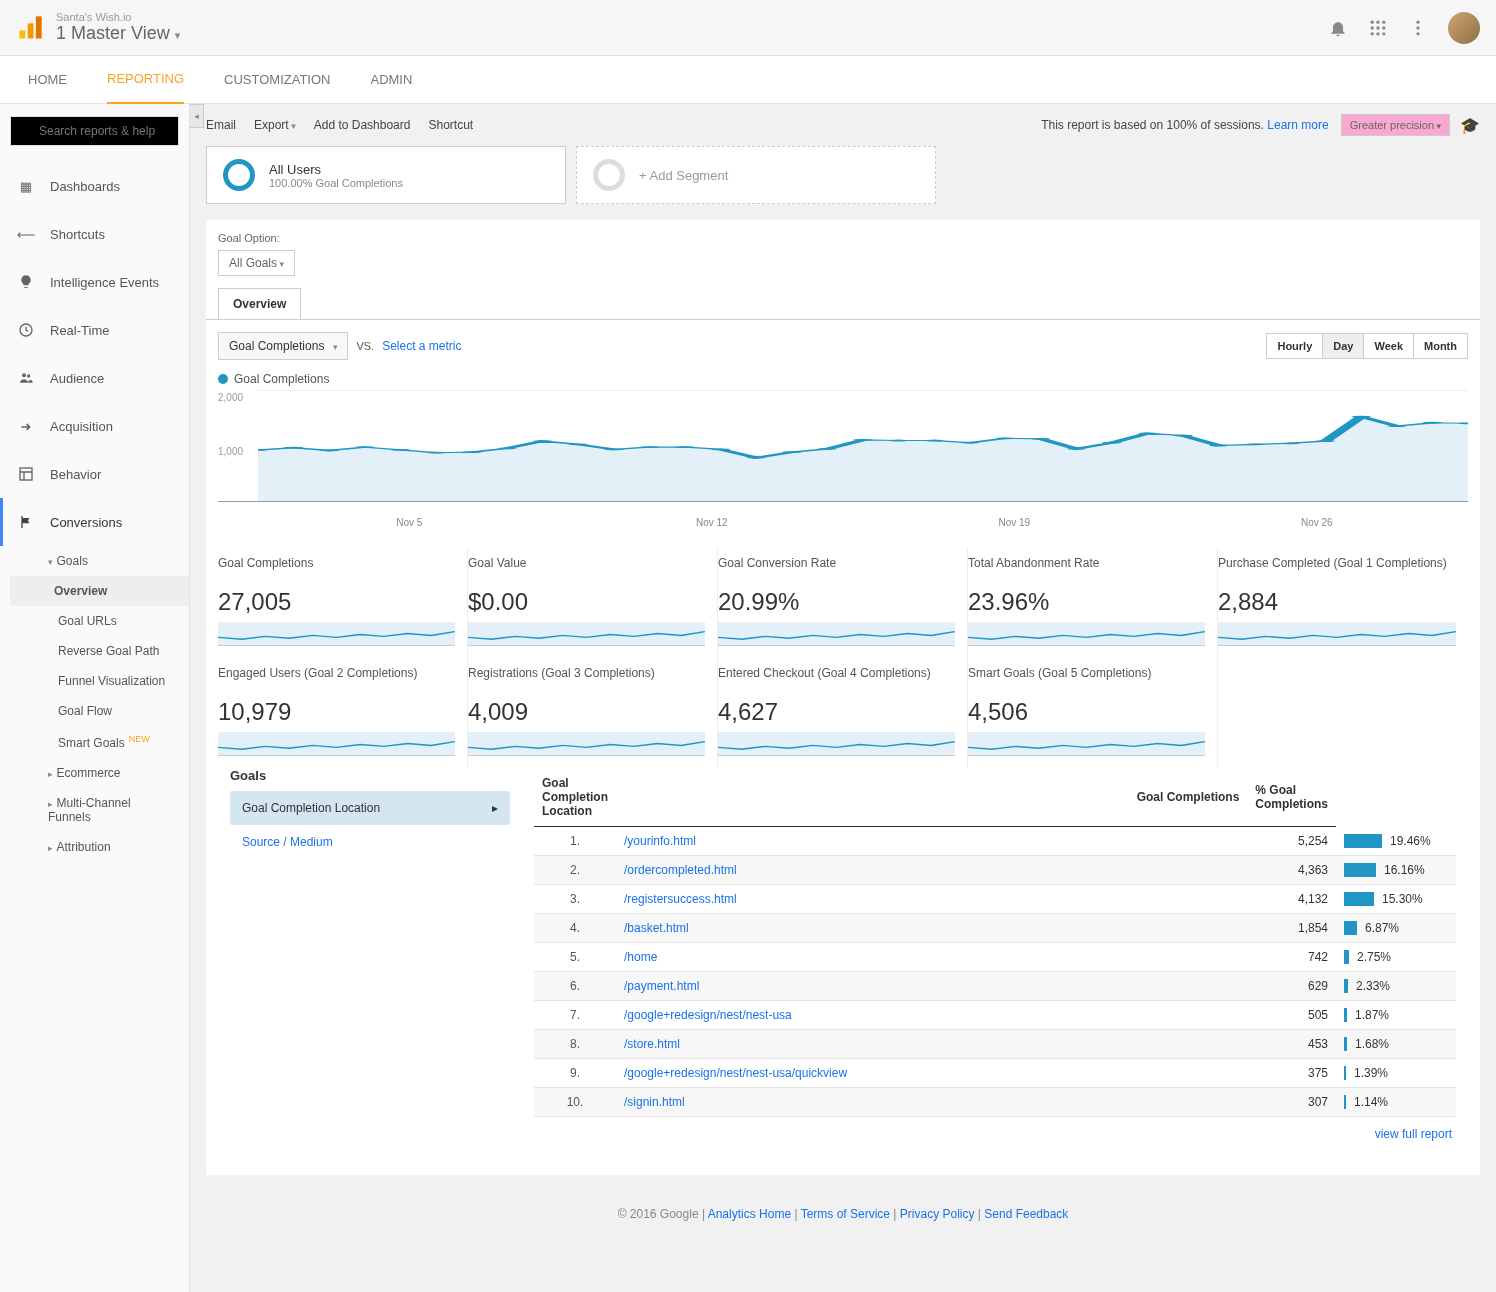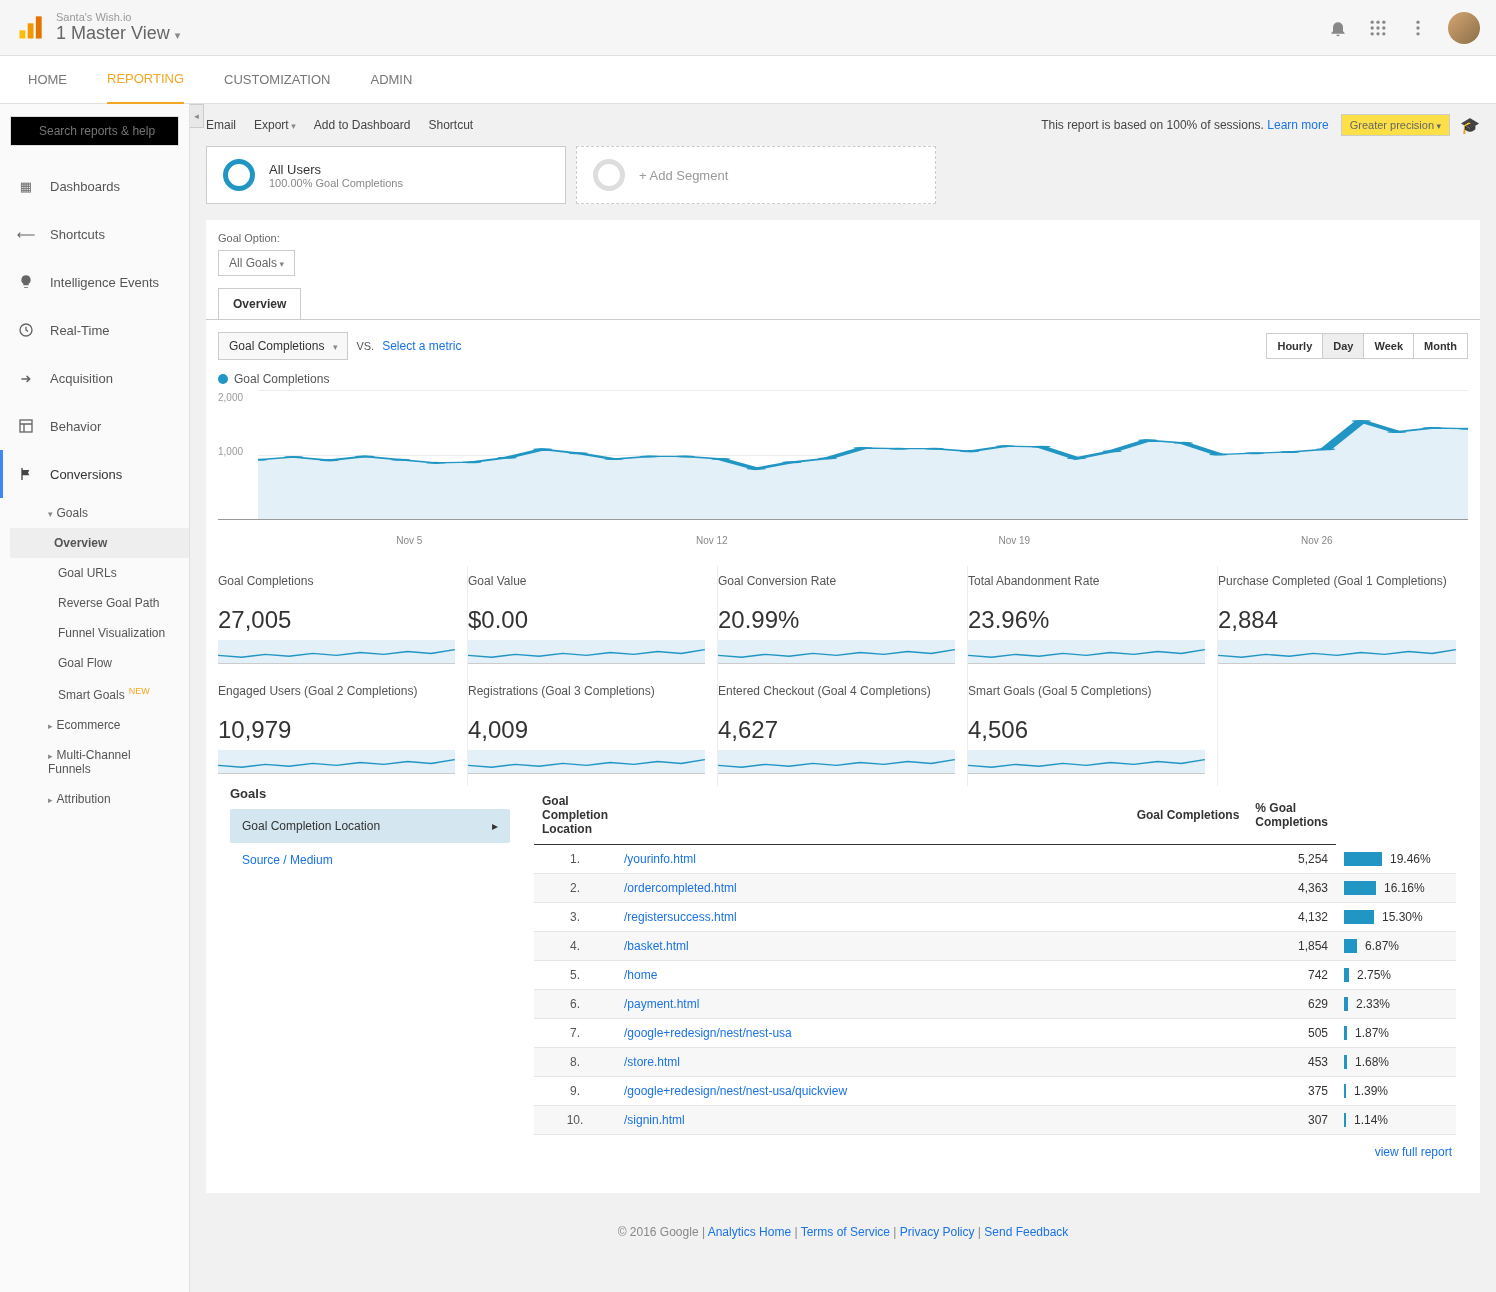--- a/index.html
+++ b/index.html
@@ -37,21 +37,21 @@
 .new-badge { color:#f5a623; font-size:9px; margin-left:4px; vertical-align:super; }
 
 .content { flex:1; background:#f1f1f1; padding:0; position:relative; }
 .collapse-handle { position:absolute; left:0; top:0; width:14px; height:24px; background:#e8e8e8; border:1px solid #ccc; border-left:none; display:flex; align-items:center; justify-content:center; font-size:9px; color:#888; cursor:pointer; }
 
 .toolbar { display:flex; align-items:center; padding:10px 16px; font-size:12px; color:#444; }
 .tool-link { margin-right:18px; cursor:pointer; }
 .tool-link.drop::after { content:" ▾"; font-size:9px; color:#888; }
 .toolbar-spacer { flex:1; }
 .learn-link { color:#1a73e8; cursor:pointer; }
-.precision { margin-left:12px; padding:4px 8px; border:1px solid #ccc; background:#fde047; font-size:11px; color:#666; cursor:pointer; }
+.precision { margin-left:12px; padding:4px 8px; border:1px solid #ccc; background:#f9a8d4; font-size:11px; color:#666; cursor:pointer; }
 .precision::after { content:" ▾"; font-size:9px; }
 .cap { margin-left:10px; font-size:16px; color:#555; }
 
 .segments { display:flex; gap:10px; padding:0 16px 16px; }
 .seg-card { flex:0 0 360px; background:#fff; border:1px solid #ccc; padding:12px 16px; display:flex; align-items:center; }
 .seg-card.add { border:1px dashed #ccc; color:#999; }
 .seg-circle { width:32px; height:32px; border:5px solid #2196c4; border-radius:50%; margin-right:14px; }
 .seg-circle.empty { border-color:#ddd; }
 .seg-title { font-size:13px; color:#333; }
 .seg-sub { font-size:11px; color:#888; }
@@ -70,21 +70,21 @@
 .metric-sel::after { content:" ▾"; font-size:9px; color:#888; margin-left:6px; }
 .vs { font-size:11px; color:#555; }
 .sel-metric { color:#1a73e8; font-size:12px; cursor:pointer; }
 .time-btns { margin-left:auto; display:flex;font-weight:bold; }
 .time-btn { padding:6px 10px; border:1px solid #ccc; background:#fff; font-size:11px; cursor:pointer; margin-left:-1px; }
 .time-btn.active { background:#eee; }
 
 .chart-legend { display:flex; align-items:center; gap:6px; font-size:12px; color:#555; margin:8px 0 4px; }
 .dot { width:10px; height:10px; border-radius:50%; background:#2196c4; }
 
-.chart { position:relative; height:130px; border-bottom:1px solid #999; }
+.chart { position:relative; height:112px; border-bottom:1px solid #999; }
 .ylab { position:absolute; left:0; font-size:10px; color:#999; }
 .ylab.y1 { top:2px; } .ylab.y2 { top:56px; }
 .grid { position:absolute; left:40px; right:0; border-top:1px solid #eee; }
 .chart svg { position:absolute; left:40px; right:0; top:0; bottom:0; width:calc(100% - 40px); height:100%; }
 .xlabs { display:flex; margin-left:40px; padding-top:15px; font-size:10px; color:#888; }
 .xlab { flex:1; text-align:center; }
 
 .metrics-grid { display:flex; flex-wrap:wrap; margin-top:20px; }
 .metric-card { width:20%; padding:8px 12px 12px 0; border-right:1px solid #eee; }
 .metric-card:nth-child(5n) { border-right:none; }
@@ -182,20 +182,30 @@
         <span>Intelligence Events</span>
       </div>
     <div class="nav-item">
         <span class="nav-icon">
           <svg width="16" height="16" viewBox="0 0 24 24" fill="none" stroke="#666" stroke-width="2">
             <circle cx="12" cy="12" r="9"></circle>
             <path d="M12 7v5l3 2"></path>
           </svg>
         </span>
         <span>Real-Time</span>
+      </div>
+    <div class="nav-item">
+        <span class="nav-icon">
+          <svg width="16" height="16" viewBox="0 0 24 24" fill="#666">
+            <circle cx="9" cy="8" r="3"></circle>
+            <circle cx="16" cy="9" r="2.5"></circle>
+            <path d="M3 19c0-3 3-5 6-5s6 2 6 5H3zm12 0c0-2 2-4 4-4s3 2 3 4h-7z"></path>
+          </svg>
+        </span>
+        <span>Audience</span>
       </div>
     <div class="nav-item">
         <span class="nav-icon">➜</span>
         <span>Acquisition</span>
       </div>
     <div class="nav-item">
         <span class="nav-icon">
           <svg width="16" height="16" viewBox="0 0 24 24" fill="none" stroke="#666" stroke-width="2">
             <rect x="3" y="3" width="18" height="18"></rect>
             <path d="M3 9h18M9 9v12"></path>

